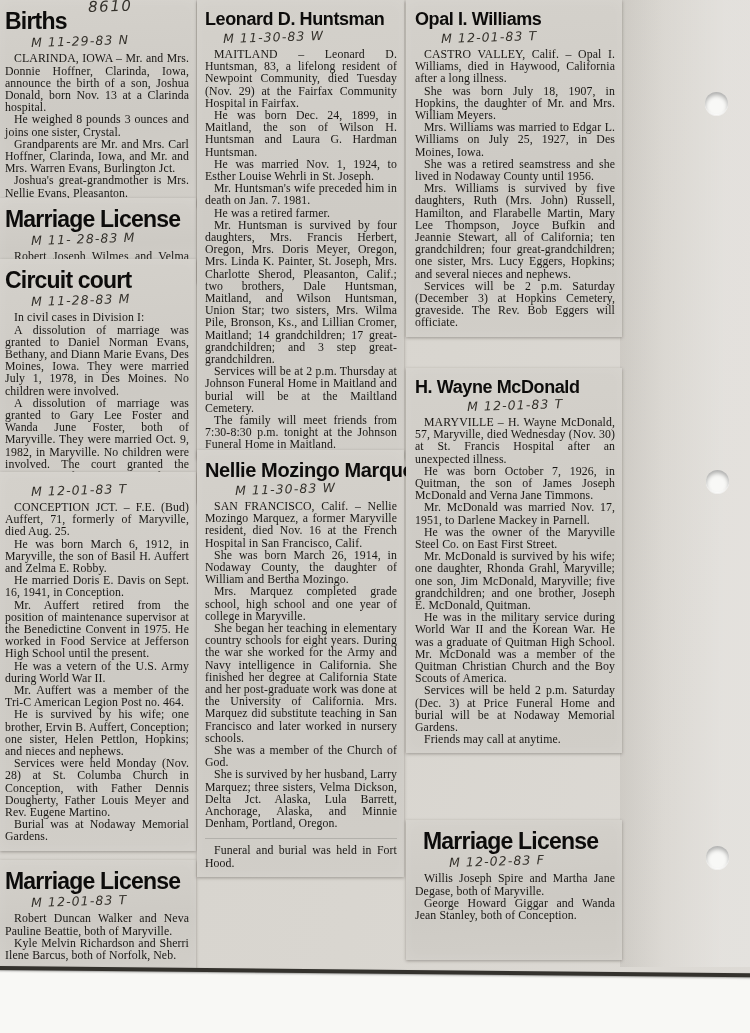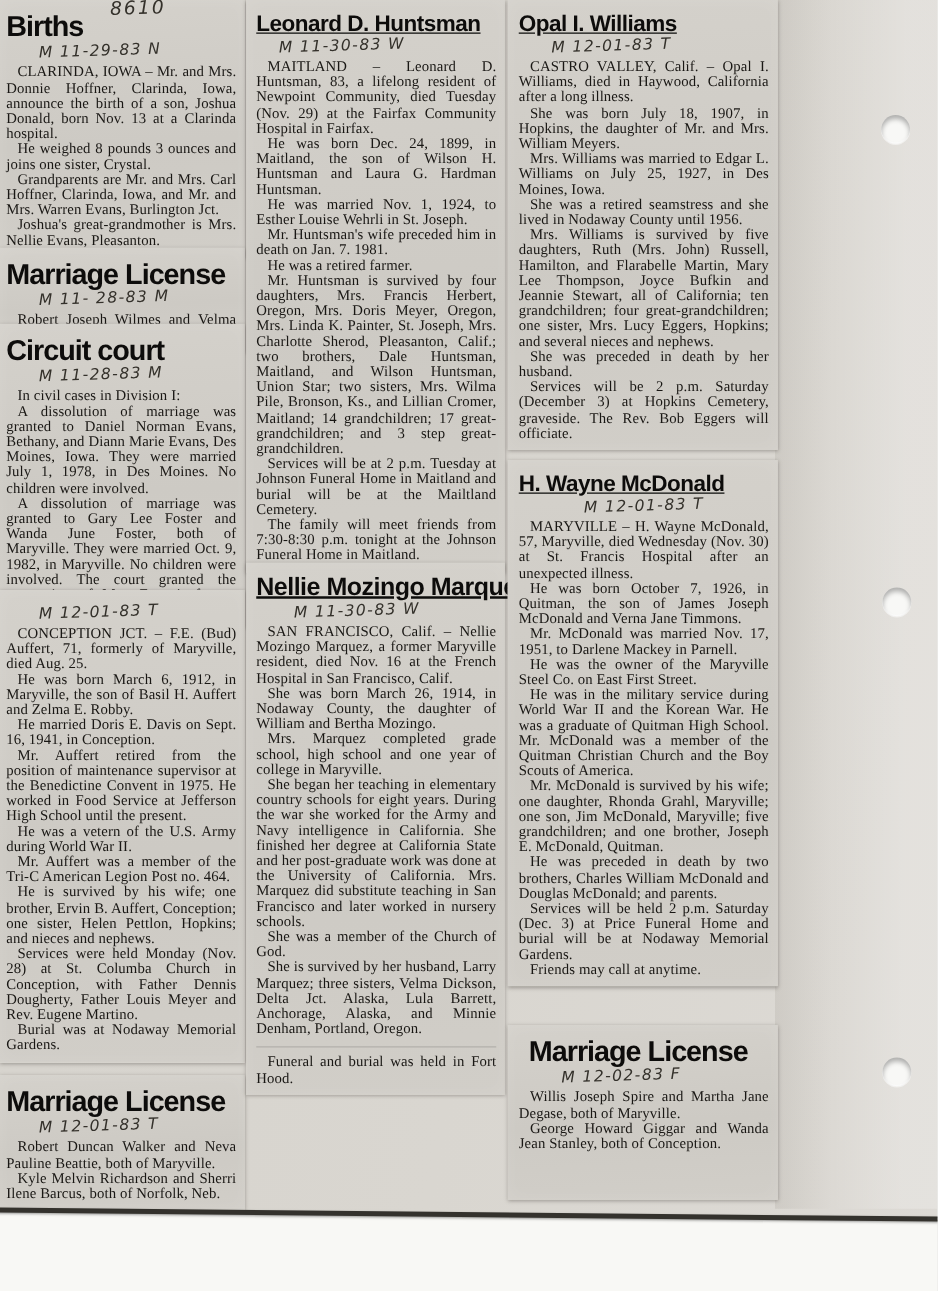--- a/index.html
+++ b/index.html
@@ -20,21 +20,21 @@
   .hole{position:absolute;width:23px;height:23px;border-radius:50%;
     background:#f8f8f6;
     box-shadow:inset 0 3px 4px rgba(0,0,0,.30),inset 0 -1px 1px rgba(255,255,255,.85),0 1px 0 rgba(255,255,255,.5);}
   .clipping{position:absolute;box-sizing:border-box;
     background:linear-gradient(177deg,#d4d1cb 0%,#cdcac4 55%,#d1cec8 100%);
     box-shadow:0 1px 3px rgba(40,35,28,.35),inset 0 0 14px rgba(255,255,255,.10);
     padding:10px 7px 8px 5px;color:#17151 3;}
   .headline-lg{font-family:"Liberation Sans",sans-serif;font-weight:bold;
     font-size:23px;letter-spacing:-.8px;line-height:1.02;color:#0d0c0b;white-space:nowrap;}
   .headline-md{font-family:"Liberation Sans",sans-serif;font-weight:bold;
-    font-size:18px;letter-spacing:-.4px;line-height:1.05;color:#0d0c0b;white-space:nowrap;text-decoration:underline;}
+    font-size:18px;letter-spacing:-.4px;line-height:1.05;color:#0d0c0b;white-space:nowrap;}
   .headline-md.narrow{font-size:20px;}
   .hand{font-family:"DejaVu Sans",sans-serif;font-style:italic;font-size:12.5px;
     color:#34312b;letter-spacing:1.1px;display:inline-block;white-space:nowrap;
     transform:rotate(-1.8deg);transform-origin:left center;margin:1px 0 2px 26px;}
   .hand.big{font-size:15px;letter-spacing:1.6px;}
   .bodytext p{margin:0;font-size:11.8px;line-height:12.2px;letter-spacing:.1px;
     text-align:justify;text-indent:9px;color:#191714;}
   .bodytext p.tail{margin-top:9px;border-top:1px solid rgba(0,0,0,.14);padding-top:5px;}
   .hw-number{position:absolute;left:62px;top:-3px;}
 </style>
@@ -101,21 +101,21 @@
 <div class="clipping" style="left:197px;top:0;width:207px;padding-left:8px;">
   <div class="headline-md">Leonard D. Huntsman</div>
   <div class="hand" style="margin-left:18px;">M 11-30-83 W</div>
   <div class="bodytext">
     <p>MAITLAND – Leonard D. Huntsman, 83, a lifelong resident of Newpoint Community, died Tuesday (Nov. 29) at the Fairfax Community Hospital in Fairfax.</p>
     <p>He was born Dec. 24, 1899, in Maitland, the son of Wilson H. Huntsman and Laura G. Hardman Huntsman.</p>
     <p>He was married Nov. 1, 1924, to Esther Louise Wehrli in St. Joseph.</p>
     <p>Mr. Huntsman's wife preceded him in death on Jan. 7. 1981.</p>
     <p>He was a retired farmer.</p>
     <p>Mr. Huntsman is survived by four daughters, Mrs. Francis Herbert, Oregon, Mrs. Doris Meyer, Oregon, Mrs. Linda K. Painter, St. Joseph, Mrs. Charlotte Sherod, Pleasanton, Calif.; two brothers, Dale Huntsman, Maitland, and Wilson Huntsman, Union Star; two sisters, Mrs. Wilma Pile, Bronson, Ks., and Lillian Cromer, Maitland; 14 grandchildren; 17 great-grandchildren; and 3 step great-grandchildren.</p>
-    <p>Services will be at 2 p.m. Tuesday at Johnson Funeral Home in Maitland and burial will be at the Mailtland Cemetery.</p>
+    <p>Services will be at 2 p.m. Thursday at Johnson Funeral Home in Maitland and burial will be at the Mailtland Cemetery.</p>
     <p>The family will meet friends from 7:30-8:30 p.m. tonight at the Johnson Funeral Home in Maitland.</p>
   </div>
 </div>
 
 <div class="clipping" style="left:197px;top:450px;width:207px;padding-left:8px;">
   <div class="headline-md narrow">Nellie Mozingo Marquez</div>
   <div class="hand" style="margin-left:30px;">M 11-30-83 W</div>
   <div class="bodytext">
     <p>SAN FRANCISCO, Calif. – Nellie Mozingo Marquez, a former Maryville resident, died Nov. 16 at the French Hospital in San Francisco, Calif.</p>
     <p>She was born March 26, 1914, in Nodaway County, the daughter of William and Bertha Mozingo.</p>
@@ -129,36 +129,34 @@
 
 <div class="clipping" style="left:406px;top:0;width:216px;padding-left:9px;">
   <div class="headline-md">Opal I. Williams</div>
   <div class="hand">M 12-01-83 T</div>
   <div class="bodytext">
     <p>CASTRO VALLEY, Calif. – Opal I. Williams, died in Haywood, California after a long illness.</p>
     <p>She was born July 18, 1907, in Hopkins, the daughter of Mr. and Mrs. William Meyers.</p>
     <p>Mrs. Williams was married to Edgar L. Williams on July 25, 1927, in Des Moines, Iowa.</p>
     <p>She was a retired seamstress and she lived in Nodaway County until 1956.</p>
     <p>Mrs. Williams is survived by five daughters, Ruth (Mrs. John) Russell, Hamilton, and Flarabelle Martin, Mary Lee Thompson, Joyce Bufkin and Jeannie Stewart, all of California; ten grandchildren; four great-grandchildren; one sister, Mrs. Lucy Eggers, Hopkins; and several nieces and nephews.</p>
-    <p>She was preceded in death by her husband.</p>
     <p>Services will be 2 p.m. Saturday (December 3) at Hopkins Cemetery, graveside. The Rev. Bob Eggers will officiate.</p>
   </div>
 </div>
 
 <div class="clipping" style="left:406px;top:368px;width:216px;padding-left:9px;">
   <div class="headline-md">H. Wayne McDonald</div>
   <div class="hand" style="margin-left:52px;">M 12-01-83 T</div>
   <div class="bodytext">
     <p>MARYVILLE – H. Wayne McDonald, 57, Maryville, died Wednesday (Nov. 30) at St. Francis Hospital after an unexpected illness.</p>
     <p>He was born October 7, 1926, in Quitman, the son of James Joseph McDonald and Verna Jane Timmons.</p>
     <p>Mr. McDonald was married Nov. 17, 1951, to Darlene Mackey in Parnell.</p>
     <p>He was the owner of the Maryville Steel Co. on East First Street.</p>
+    <p>Mr. McDonald is survived by his wife; one daughter, Rhonda Grahl, Maryville; one son, Jim McDonald, Maryville; five grandchildren; and one brother, Joseph E. McDonald, Quitman.</p>
     <p>He was in the military service during World War II and the Korean War. He was a graduate of Quitman High School. Mr. McDonald was a member of the Quitman Christian Church and the Boy Scouts of America.</p>
-    <p>Mr. McDonald is survived by his wife; one daughter, Rhonda Grahl, Maryville; one son, Jim McDonald, Maryville; five grandchildren; and one brother, Joseph E. McDonald, Quitman.</p>
-    <p>He was preceded in death by two brothers, Charles William McDonald and Douglas McDonald; and parents.</p>
     <p>Services will be held 2 p.m. Saturday (Dec. 3) at Price Funeral Home and burial will be at Nodaway Memorial Gardens.</p>
     <p>Friends may call at anytime.</p>
   </div>
 </div>
 
 <div class="clipping" style="left:406px;top:820px;width:216px;min-height:140px;padding-left:9px;">
   <div class="headline-lg" style="margin-left:8px;">Marriage License</div>
   <div class="hand" style="margin-left:34px;">M 12-02-83 F</div>
   <div class="bodytext">
     <p>Willis Joseph Spire and Martha Jane Degase, both of Maryville.</p>

